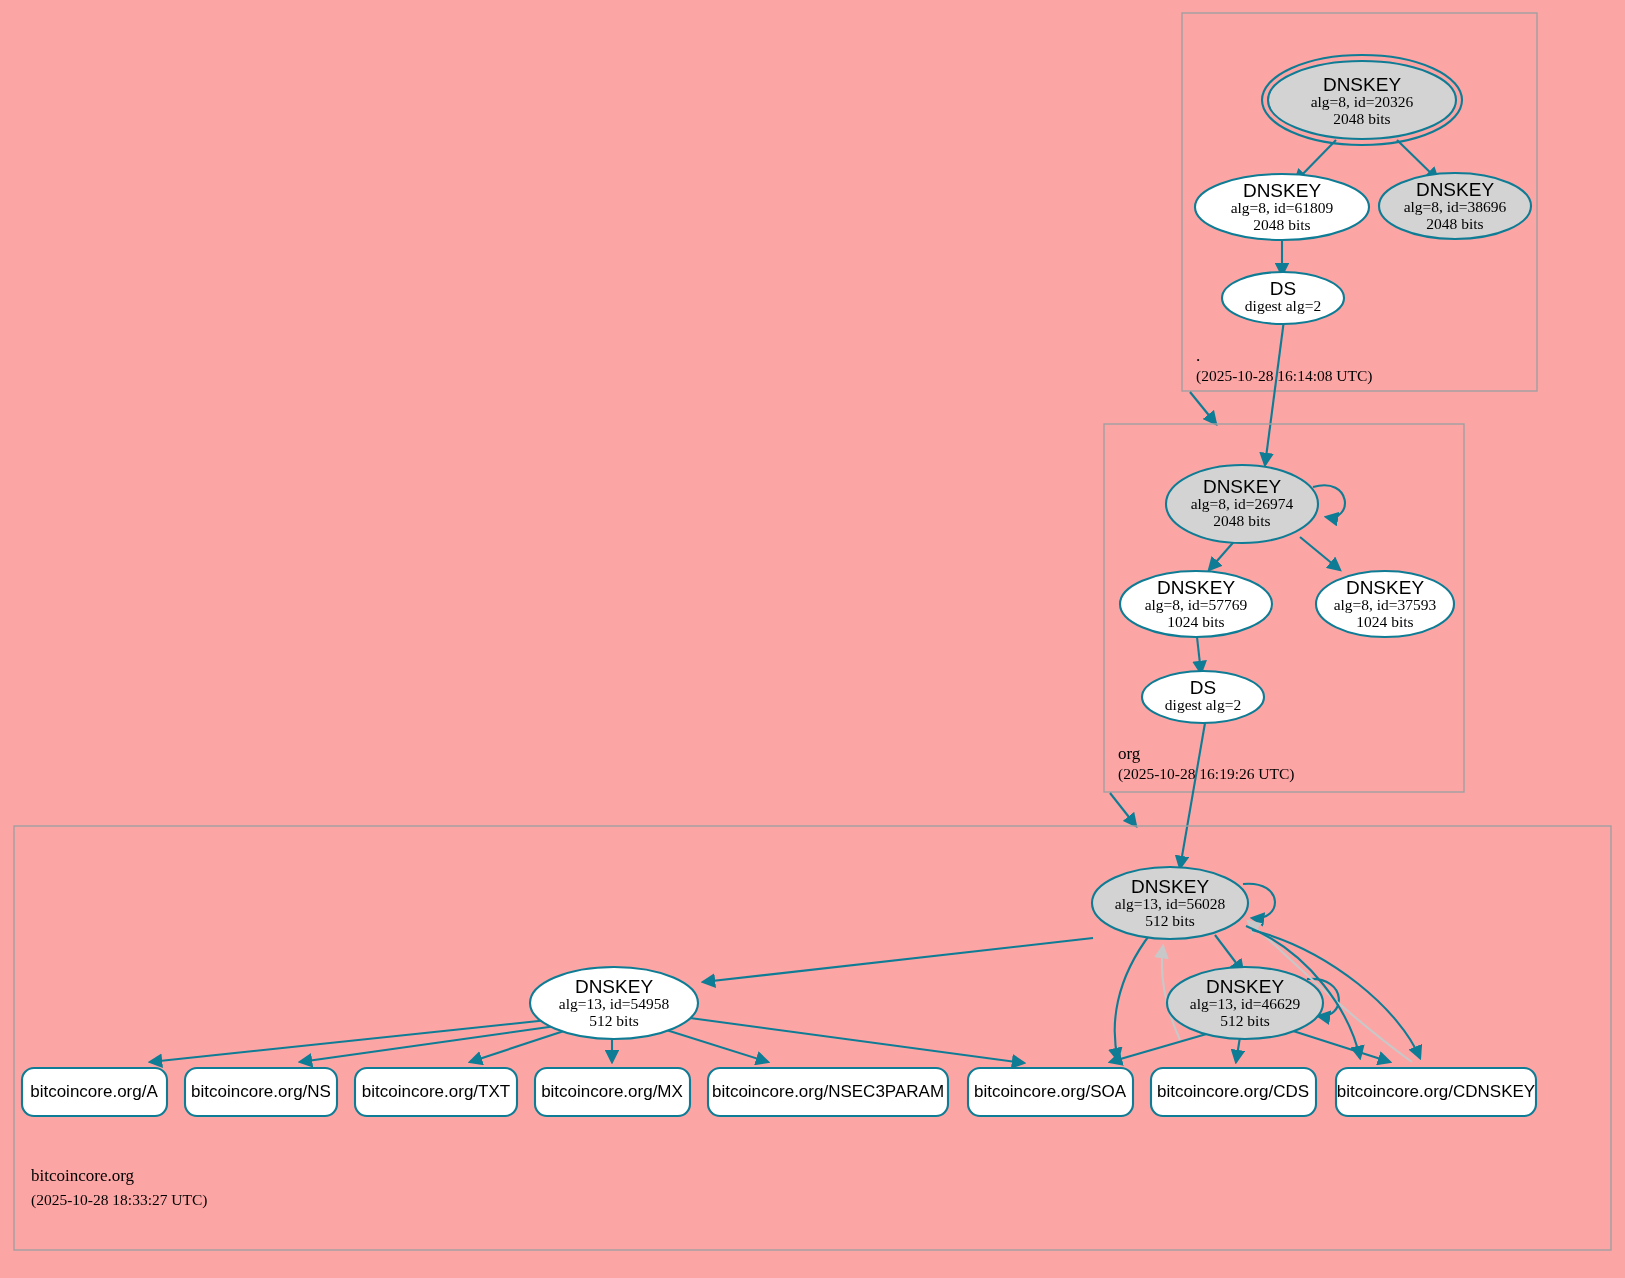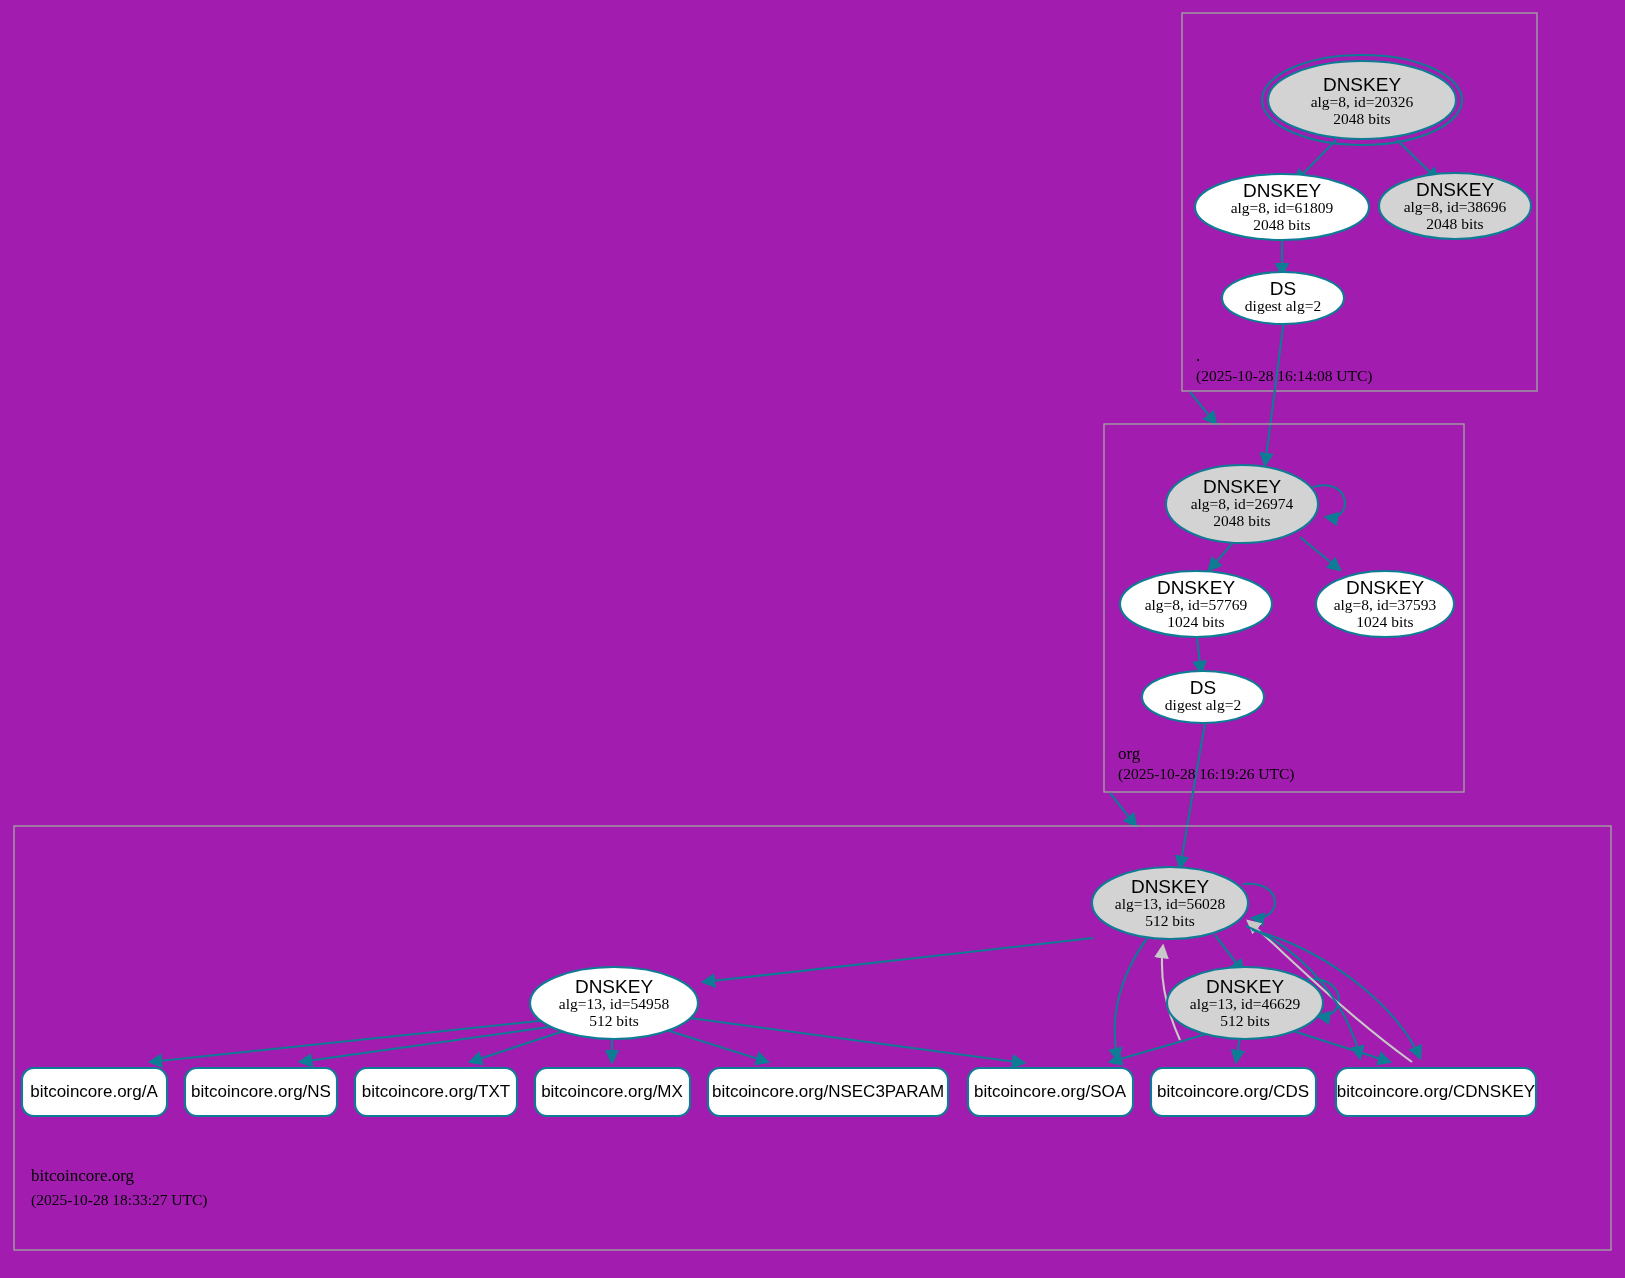--- a/index.html
+++ b/index.html
@@ -4,21 +4,21 @@
 <style>
   html, body {
     margin: 0;
     padding: 0;
     background: #ffffff;
   }
   #canvas {
     position: relative;
     width: 1625px;
     height: 1278px;
-    background: #a21caf;
+    background: #fca5a5;
     font-family: "Liberation Sans", sans-serif;
     overflow: hidden;
   }
   svg#graph {
     position: absolute;
     top: 0; left: 0;
     width: 1625px;
     height: 1278px;
   }
   .zone-box {

